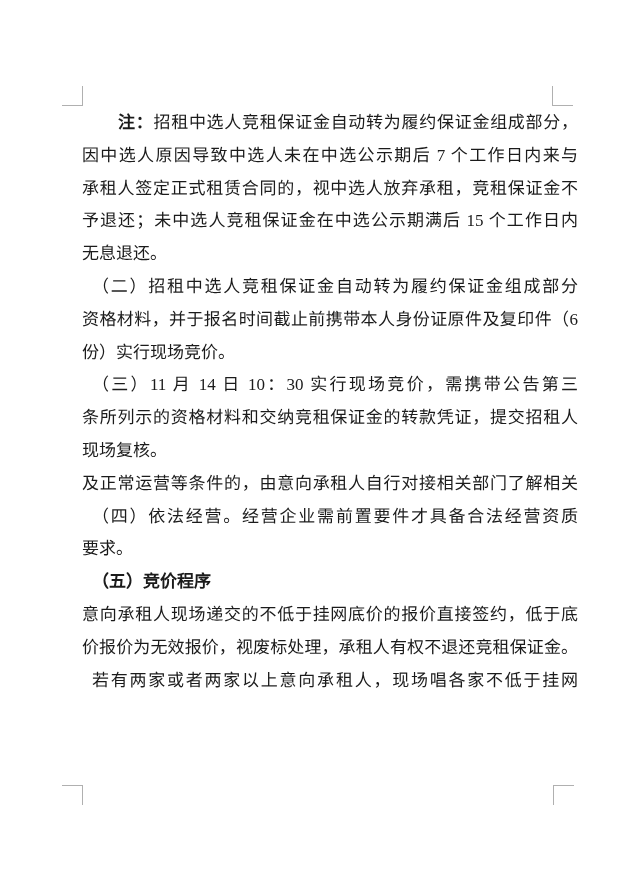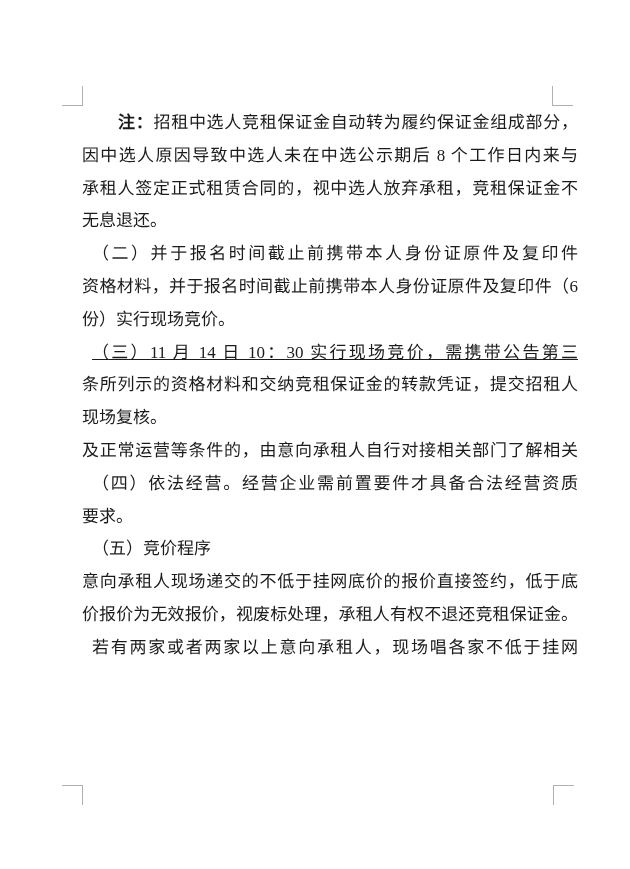--- a/index.html
+++ b/index.html
@@ -57,41 +57,42 @@
 
 <div class="page">
   <div class="crop tl"></div>
   <div class="crop tr"></div>
   <div class="crop bl"></div>
   <div class="crop br"></div>
 
   <div class="text-block">
       <div class="paragraph">
         <div class="line" style="text-indent: 36px;"><span class="bold-prefix">注：</span>招租中选人竞租保证金自动转为履约保证金组成部分，</div>
-        <div class="line">因中选人原因导致中选人未在中选公示期后 8 个工作日内来与</div>
+        <div class="line">因中选人原因导致中选人未在中选公示期后 7 个工作日内来与</div>
         <div class="line">承租人签定正式租赁合同的，视中选人放弃承租，竞租保证金不</div>
+        <div class="line">予退还；未中选人竞租保证金在中选公示期满后 15 个工作日内</div>
         <div class="line short">无息退还。</div>
       </div>
       <div class="paragraph">
-        <div class="line" style="text-indent: 10px;">（二）并于报名时间截止前携带本人身份证原件及复印件</div>
+        <div class="line" style="text-indent: 10px;">（二）招租中选人竞租保证金自动转为履约保证金组成部分</div>
         <div class="line">资格材料，并于报名时间截止前携带本人身份证原件及复印件（6</div>
         <div class="line short">份）实行现场竞价。</div>
       </div>
       <div class="paragraph">
-        <div class="line" style="text-indent: 10px; text-decoration: underline;">（三）11 月 14 日 10：30 实行现场竞价，需携带公告第三</div>
+        <div class="line" style="text-indent: 10px;">（三）11 月 14 日 10：30 实行现场竞价，需携带公告第三</div>
         <div class="line">条所列示的资格材料和交纳竞租保证金的转款凭证，提交招租人</div>
         <div class="line short">现场复核。</div>
       </div>
       <div class="paragraph">
         <div class="line">及正常运营等条件的，由意向承租人自行对接相关部门了解相关</div>
         <div class="line" style="text-indent: 10px;">（四）依法经营。经营企业需前置要件才具备合法经营资质</div>
         <div class="line short">要求。</div>
       </div>
       <div class="paragraph">
-        <div class="line short" style="text-indent: 10px;">（五）竞价程序</div>
+        <div class="line short" style="text-indent: 10px; font-weight: bold;">（五）竞价程序</div>
       </div>
       <div class="paragraph">
         <div class="line">意向承租人现场递交的不低于挂网底价的报价直接签约，低于底</div>
         <div class="line">价报价为无效报价，视废标处理，承租人有权不退还竞租保证金。</div>
       </div>
       <div class="paragraph">
         <div class="line" style="text-indent: 10px;">若有两家或者两家以上意向承租人，现场唱各家不低于挂网</div>
       </div>
     </div>
 </div>

